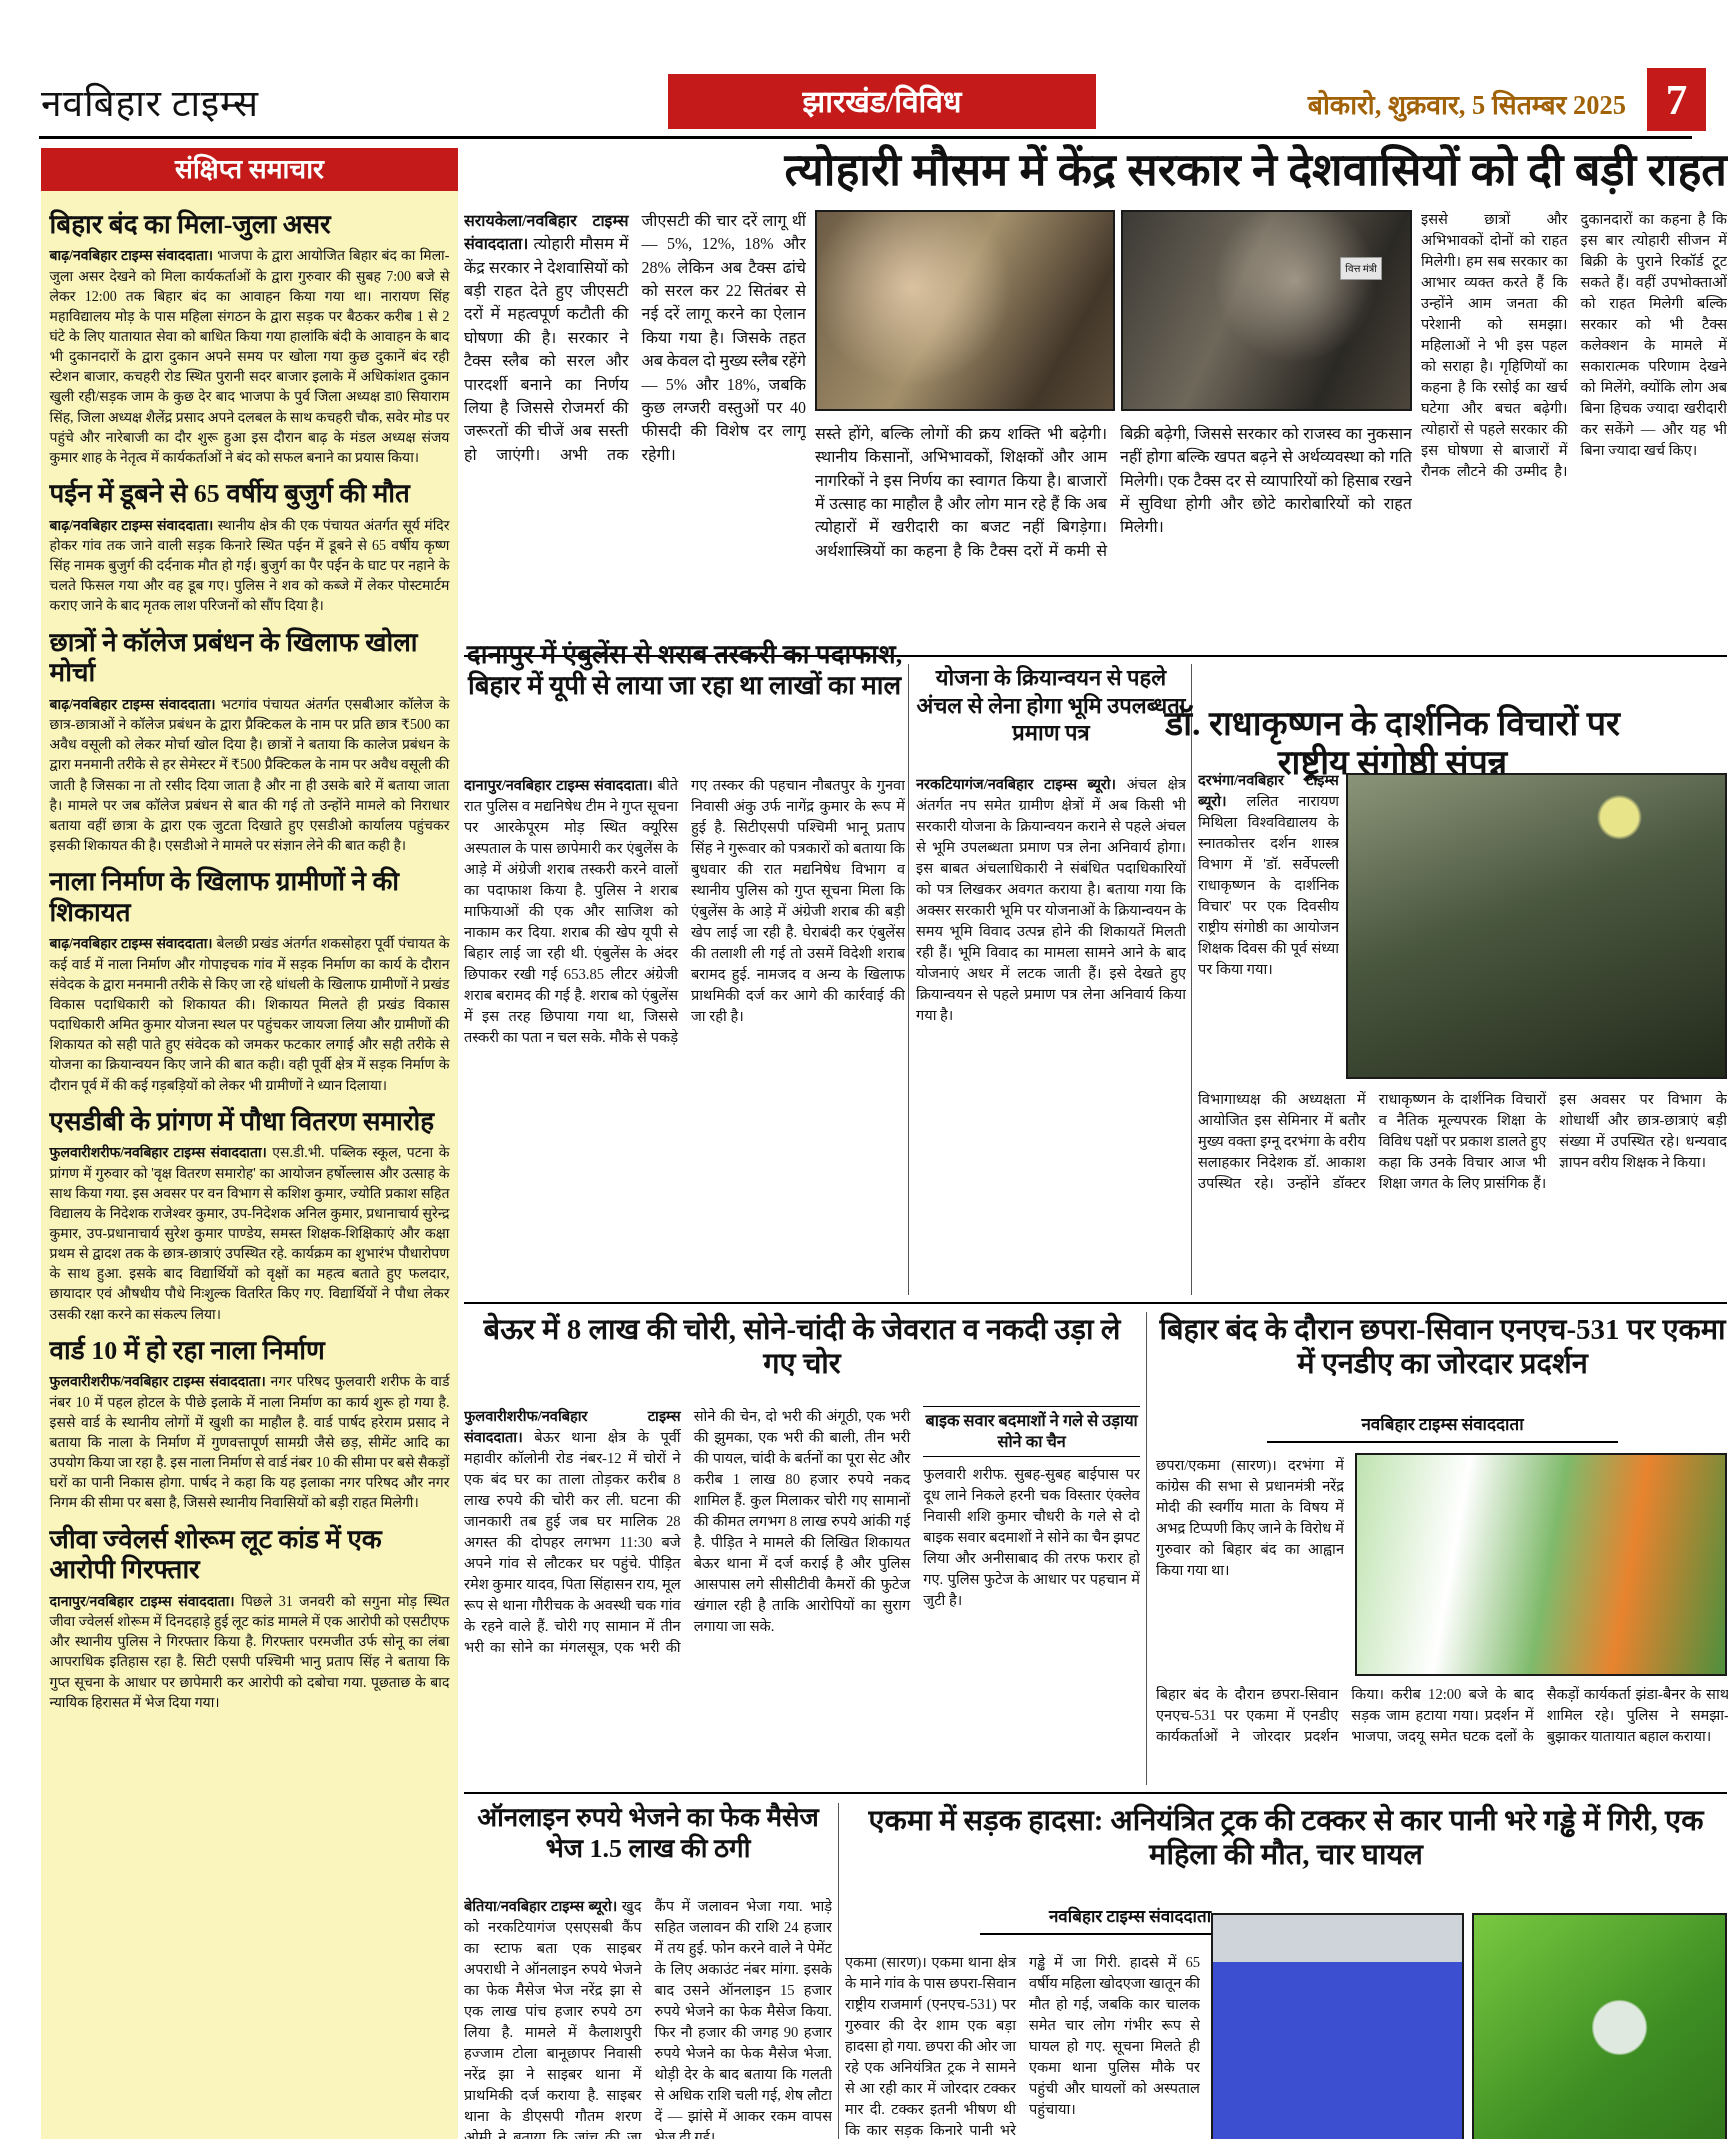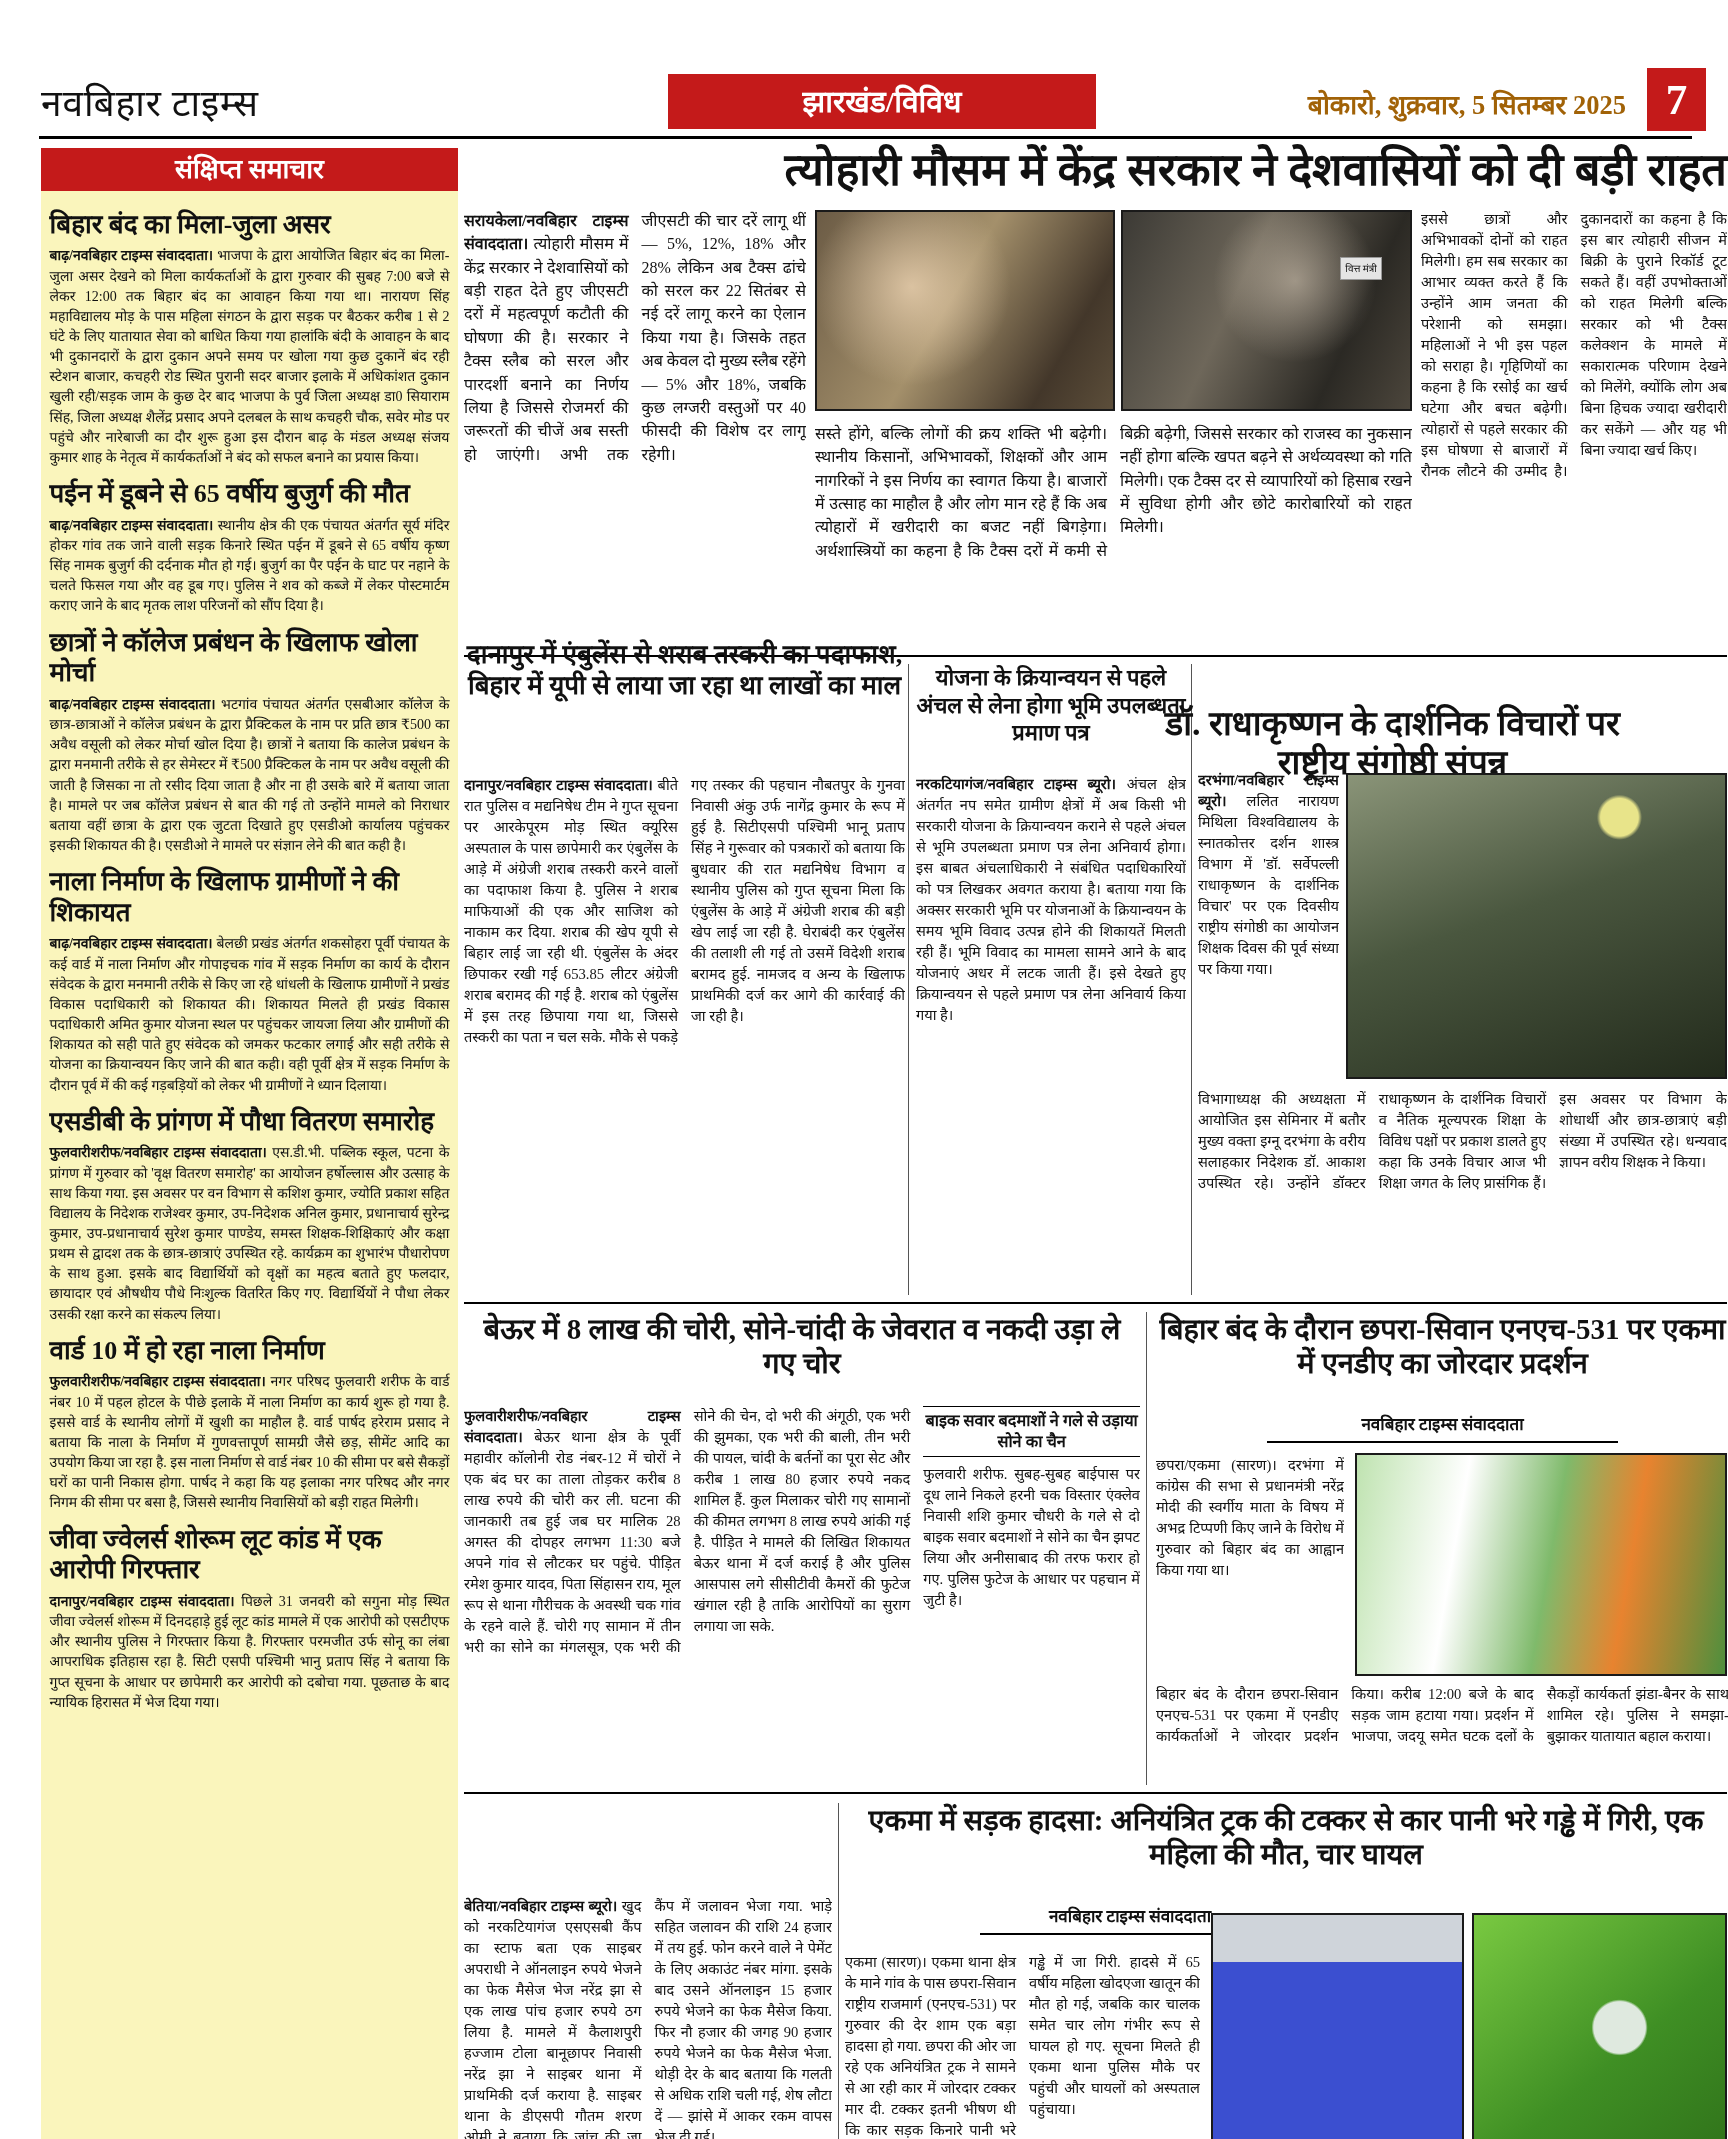--- a/index.html
+++ b/index.html
@@ -143,20 +143,21 @@
   <div class="abs vrule" style="left:1146px;top:1312px;height:473px;"></div>
 
   <div class="abs hl-m" style="left:1156px;top:1312px;width:573px;">बिहार बंद के दौरान छपरा-सिवान एनएच-531 पर एकमा में एनडीए का जोरदार प्रदर्शन</div>
   <div class="abs bylinebar" style="left:1267px;top:1412px;width:351px;">नवबिहार टाइम्स संवाददाता</div>
   <div class="abs txt-sm" style="left:1156px;top:1455px;width:188px;height:220px;">छपरा/एकमा (सारण)। दरभंगा में कांग्रेस की सभा से प्रधानमंत्री नरेंद्र मोदी की स्वर्गीय माता के विषय में अभद्र टिप्पणी किए जाने के विरोध में गुरुवार को बिहार बंद का आह्वान किया गया था।</div>
   <div class="abs photo ph-rally" style="left:1355px;top:1453px;width:372px;height:223px;"></div>
   <div class="abs txt-sm cols3" style="left:1156px;top:1684px;width:573px;height:101px;">बिहार बंद के दौरान छपरा-सिवान एनएच-531 पर एकमा में एनडीए कार्यकर्ताओं ने जोरदार प्रदर्शन किया। करीब 12:00 बजे के बाद सड़क जाम हटाया गया। प्रदर्शन में भाजपा, जदयू समेत घटक दलों के सैकड़ों कार्यकर्ता झंडा-बैनर के साथ शामिल रहे। पुलिस ने समझा-बुझाकर यातायात बहाल कराया।</div>
 
   <div class="abs rule" style="left:464px;top:1792px;width:1263px;height:1.7px;"></div>
 
+  <div class="abs hl-s" style="left:464px;top:1803px;width:368px;">ऑनलाइन रुपये भेजने का फेक मैसेज भेज 1.5 लाख की ठगी</div>
   <div class="abs txt-sm cols2" style="left:464px;top:1896px;width:368px;height:368px;">
     <span class="byl">बेतिया/नवबिहार टाइम्स ब्यूरो।</span>
     <span>खुद को नरकटियागंज एसएसबी कैंप का स्टाफ बता एक साइबर अपराधी ने ऑनलाइन रुपये भेजने का फेक मैसेज भेज नरेंद्र झा से एक लाख पांच हजार रुपये ठग लिया है. मामले में कैलाशपुरी हज्जाम टोला बानूछापर निवासी नरेंद्र झा ने साइबर थाना में प्राथमिकी दर्ज कराया है. साइबर थाना के डीएसपी गौतम शरण ओमी ने बताया कि जांच की जा रही है. भाड़े के ट्रैक्टर से एसएसबी कैंप में जलावन भेजा गया. भाड़े सहित जलावन की राशि 24 हजार में तय हुई. फोन करने वाले ने पेमेंट के लिए अकाउंट नंबर मांगा. इसके बाद उसने ऑनलाइन 15 हजार रुपये भेजने का फेक मैसेज किया. फिर नौ हजार की जगह 90 हजार रुपये भेजने का फेक मैसेज भेजा. थोड़ी देर के बाद बताया कि गलती से अधिक राशि चली गई, शेष लौटा दें — झांसे में आकर रकम वापस भेज दी गई।</span>
   </div>
 
   <div class="abs vrule" style="left:838px;top:1803px;height:462px;"></div>
 
   <div class="abs hl-m" style="left:845px;top:1803px;width:882px;">एकमा में सड़क हादसा: अनियंत्रित ट्रक की टक्कर से कार पानी भरे गड्ढे में गिरी, एक महिला की मौत, चार घायल</div>
   <div class="abs bylinebar" style="left:980px;top:1904px;width:300px;">नवबिहार टाइम्स संवाददाता</div>
   <div class="abs txt-sm cols2" style="left:845px;top:1952px;width:355px;height:265px;">एकमा (सारण)। एकमा थाना क्षेत्र के माने गांव के पास छपरा-सिवान राष्ट्रीय राजमार्ग (एनएच-531) पर गुरुवार की देर शाम एक बड़ा हादसा हो गया. छपरा की ओर जा रहे एक अनियंत्रित ट्रक ने सामने से आ रही कार में जोरदार टक्कर मार दी. टक्कर इतनी भीषण थी कि कार सड़क किनारे पानी भरे गड्ढे में जा गिरी. हादसे में 65 वर्षीय महिला खोदएजा खातून की मौत हो गई, जबकि कार चालक समेत चार लोग गंभीर रूप से घायल हो गए. सूचना मिलते ही एकमा थाना पुलिस मौके पर पहुंची और घायलों को अस्पताल पहुंचाया।</div>

